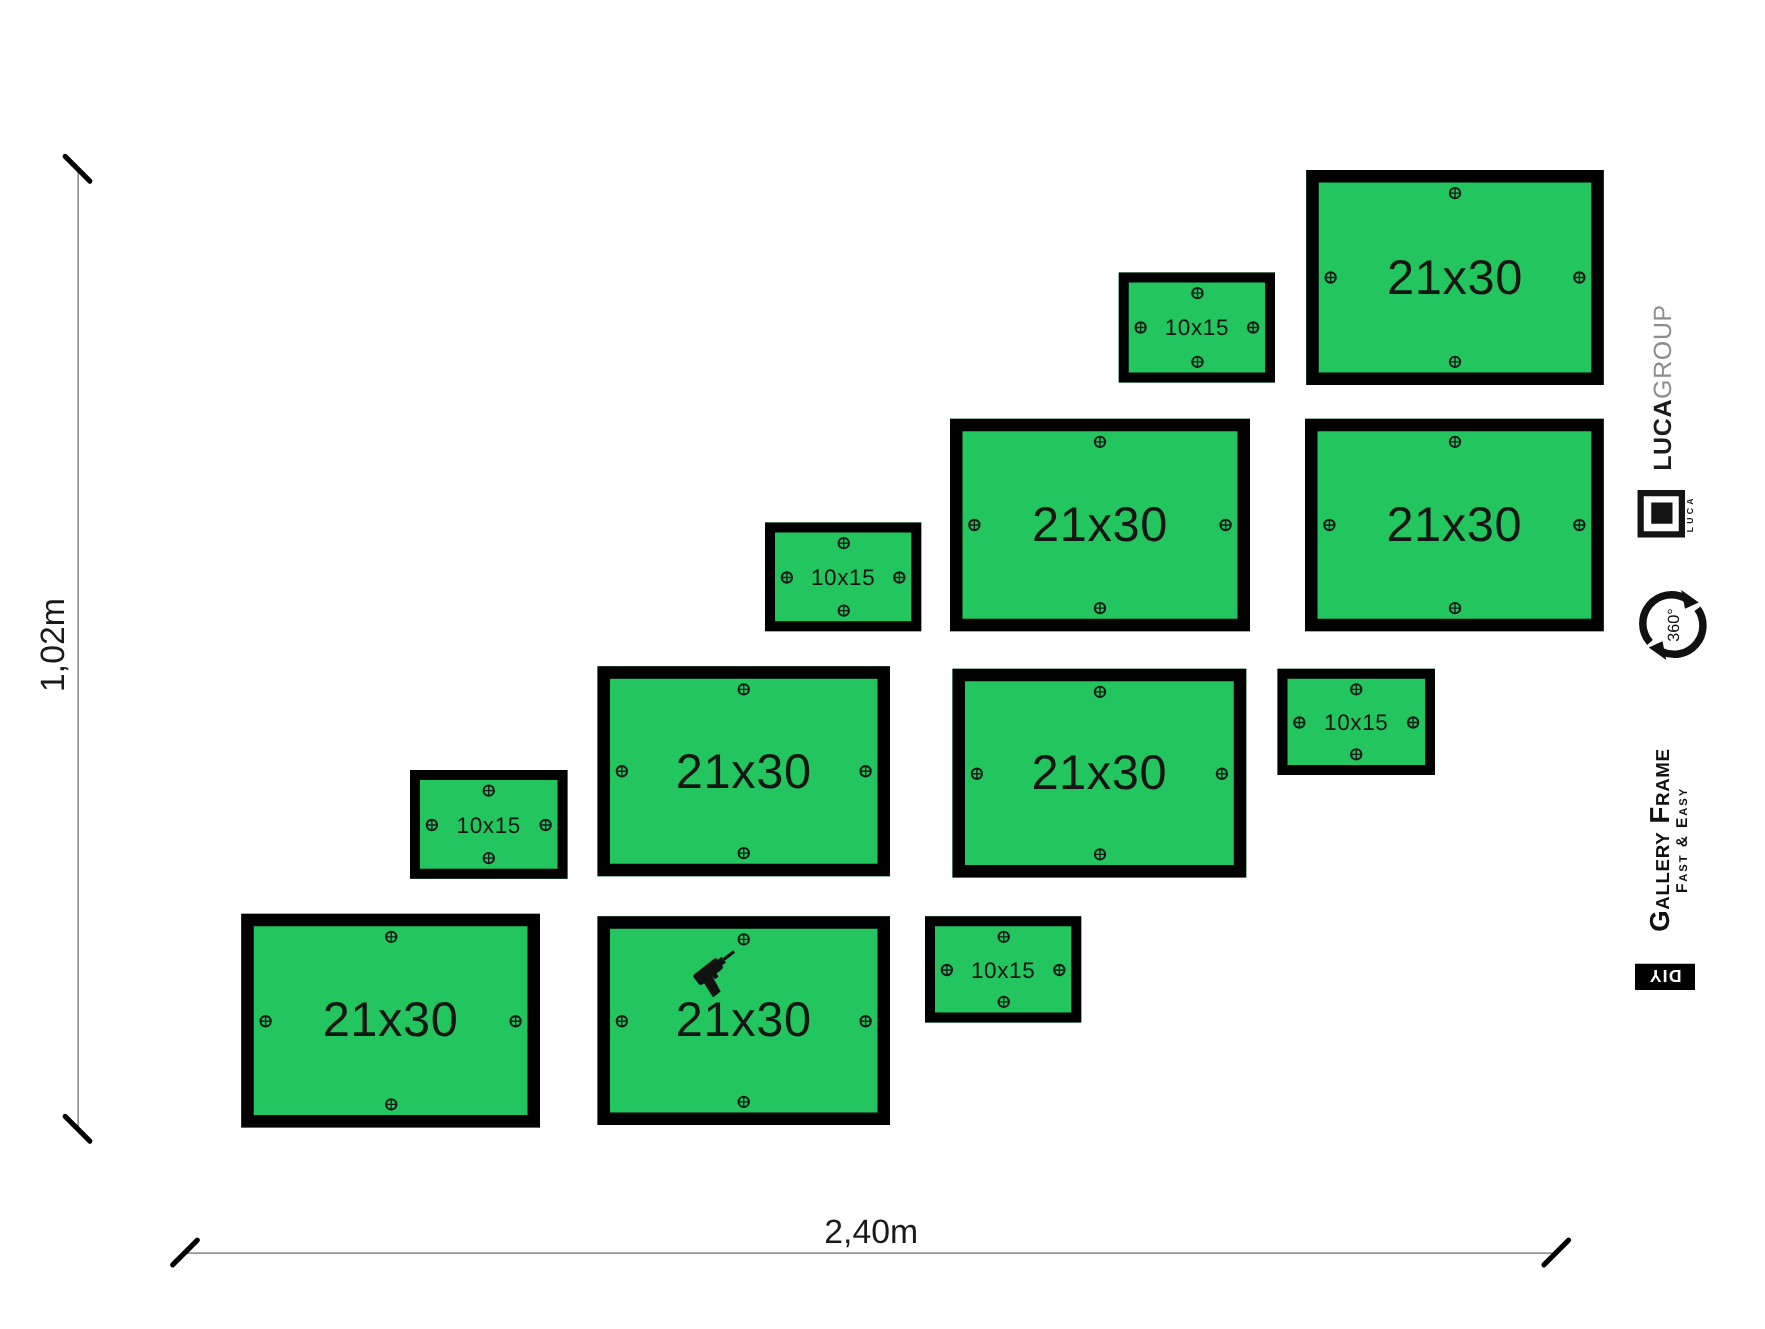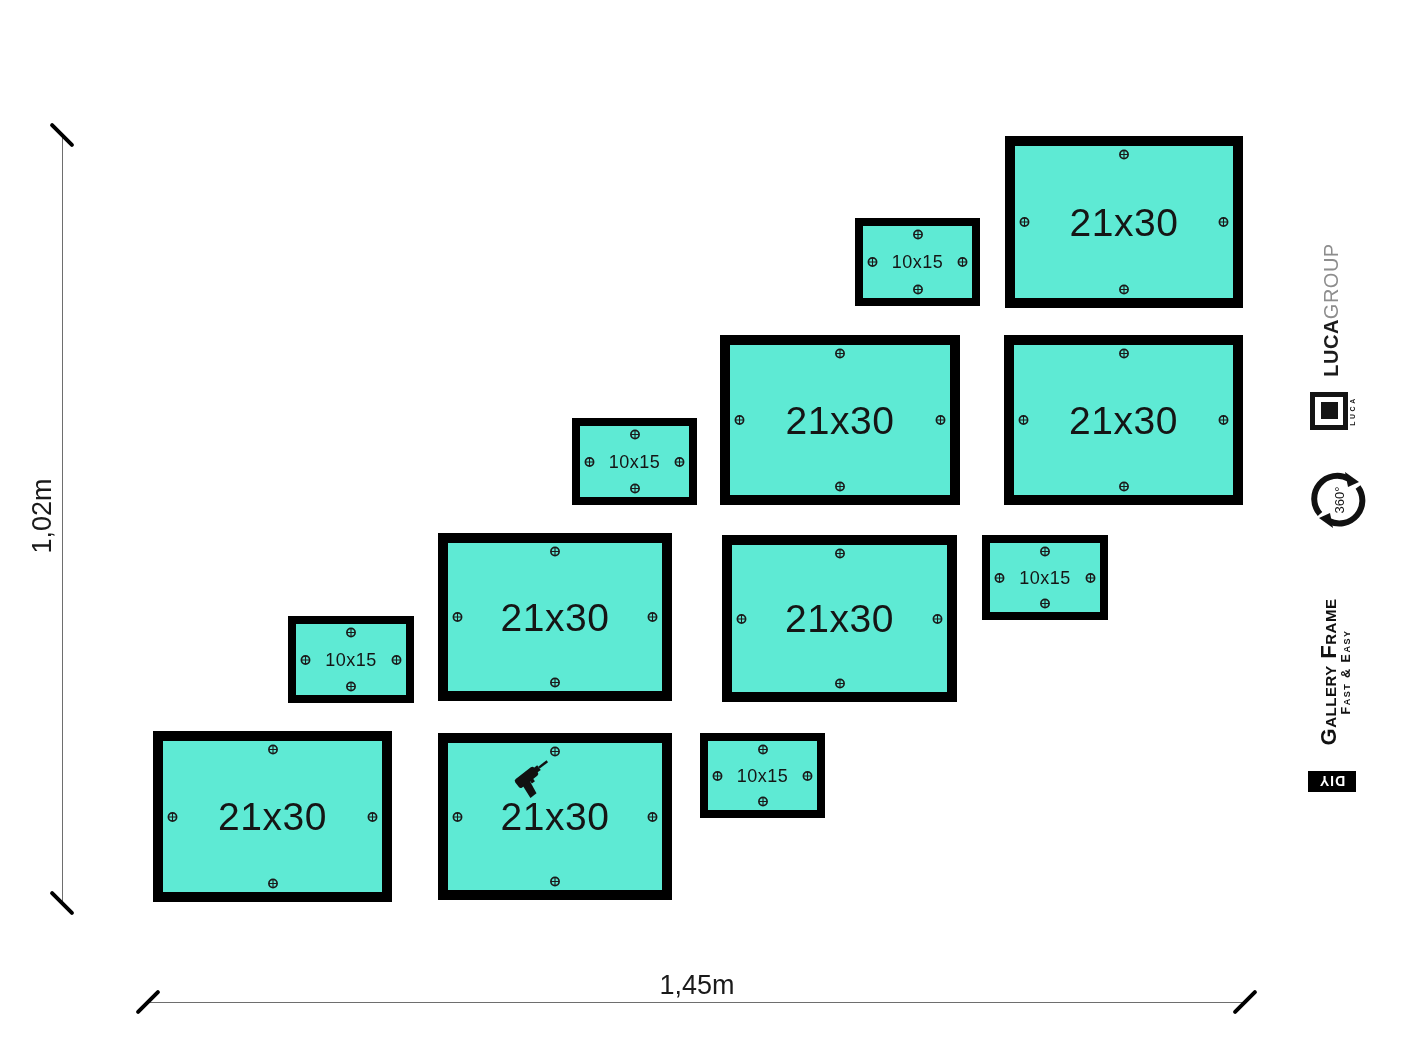--- a/index.html
+++ b/index.html
@@ -1,21 +1,21 @@
 <!DOCTYPE html>
 <html><head>
 <meta charset="utf-8">
 <style>
   html,body{margin:0;padding:0;background:#fff;}
   body{font-family:"Liberation Sans","DejaVu Sans",sans-serif;}
   .canvas{position:relative;width:1412px;height:1063px;background:#ffffff;overflow:hidden;}
 
   
-  .frame{position:absolute;box-sizing:border-box;background:#5eead4;border:10px solid #000;
-         display:flex;align-items:center;justify-content:center;}
+  .frame{position:absolute;box-sizing:border-box;background:#22c55e;border:10px solid #000;
+         display:flex;align-items:center;justify-content:center;margin-left:40px;}
   .frame.small{border-width:8px;}
   .frame-label{color:#151515;font-size:39px;letter-spacing:0.5px;line-height:1;}
   .frame.small .frame-label{font-size:18px;}
   .screw{position:absolute;line-height:0;}
   .screw-top{top:3px;left:50%;transform:translateX(-50%);}
   .screw-bottom{bottom:3px;left:50%;transform:translateX(-50%);}
   .screw-left{left:4px;top:50%;transform:translateY(-50%);}
   .screw-right{right:4px;top:50%;transform:translateY(-50%);}
   .drill{position:absolute;left:30%;top:6%;line-height:0;}
 
@@ -405,21 +405,21 @@
     <div class="dim-line" style="left:62px;top:135px;width:1px;height:768px;"></div>
     <div class="dim-tick tick-back" style="left:46px;top:133px;"></div>
     <div class="dim-tick tick-back" style="left:46px;top:901px;"></div>
     <div class="dim-label vertical" style="left:-3px;top:503px;width:90px;height:26px;">1,02m</div>
   </div>
 
   <div>
     <div class="dim-line" style="left:148px;top:1002px;width:1097px;height:1px;"></div>
     <div class="dim-tick tick-fwd" style="left:132px;top:1000px;"></div>
     <div class="dim-tick tick-fwd" style="left:1229px;top:1000px;"></div>
-    <div class="dim-label" style="left:637px;top:970px;width:120px;height:30px;">1,45m</div>
+    <div class="dim-label" style="left:637px;top:970px;width:120px;height:30px;">2,40m</div>
   </div>
 
   <div class="brand rot-ccw lucagroup" style="left:1266px;top:298px;width:130px;height:24px;">
     <span class="bold">LUCA</span>
       <span class="light">GROUP</span>
   </div>
 
   <div class="brand rot-ccw luca-logo-wrap" style="left:1308px;top:386px;width:50px;height:50px;display:flex;">
     <span class="luca-logo-box">
       <span class="luca-logo-inner"></span>

